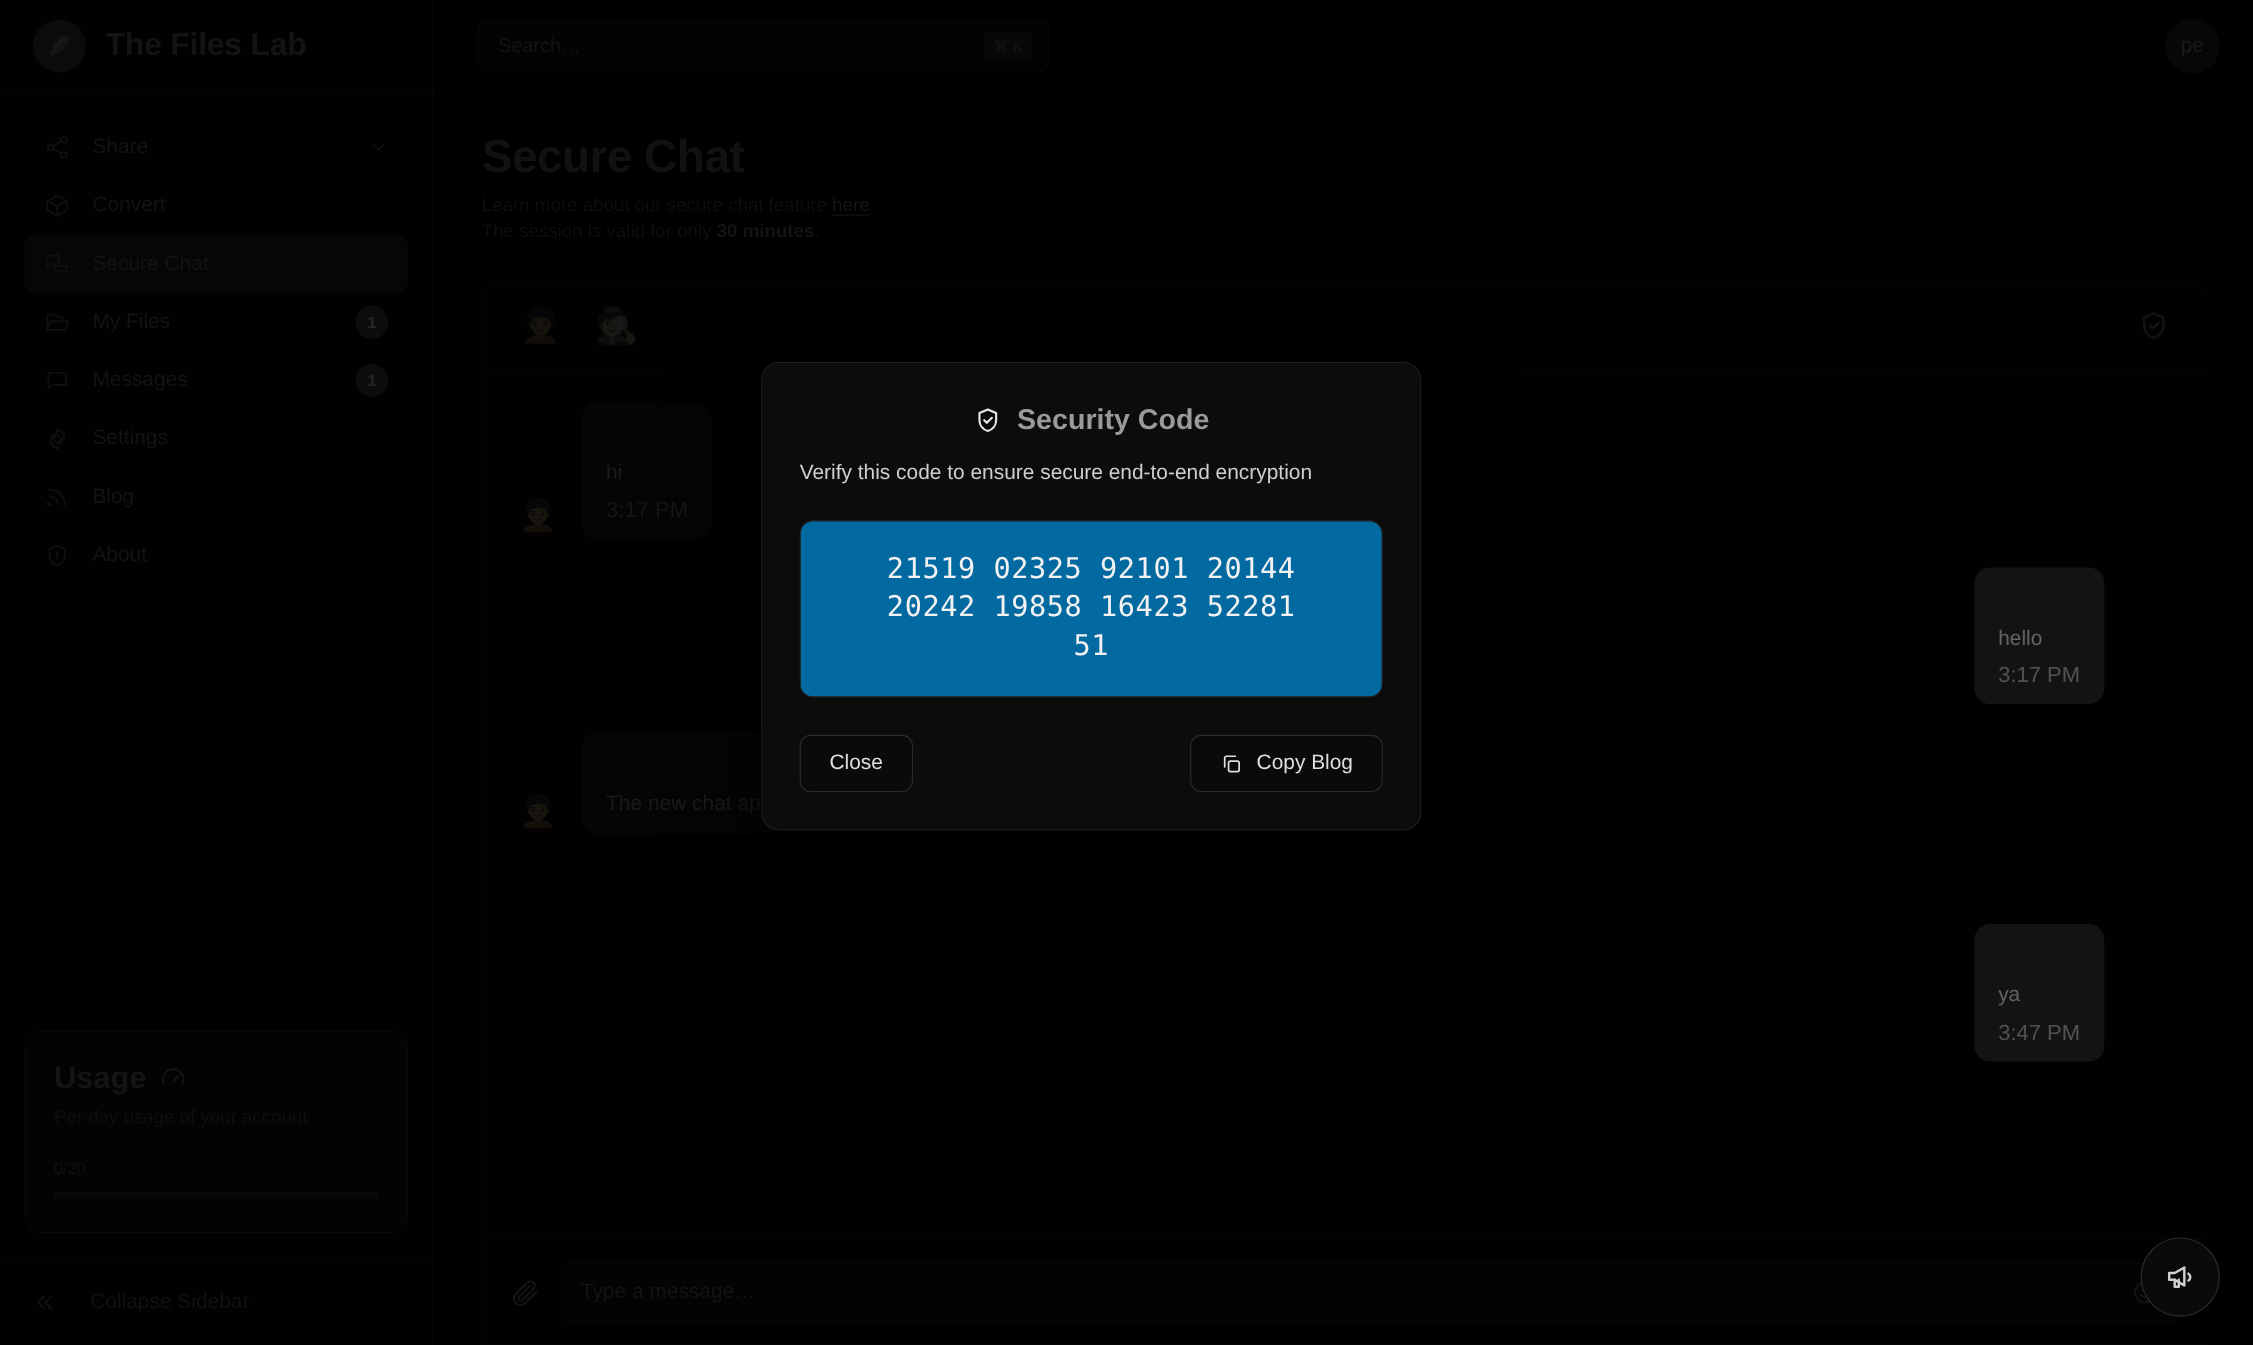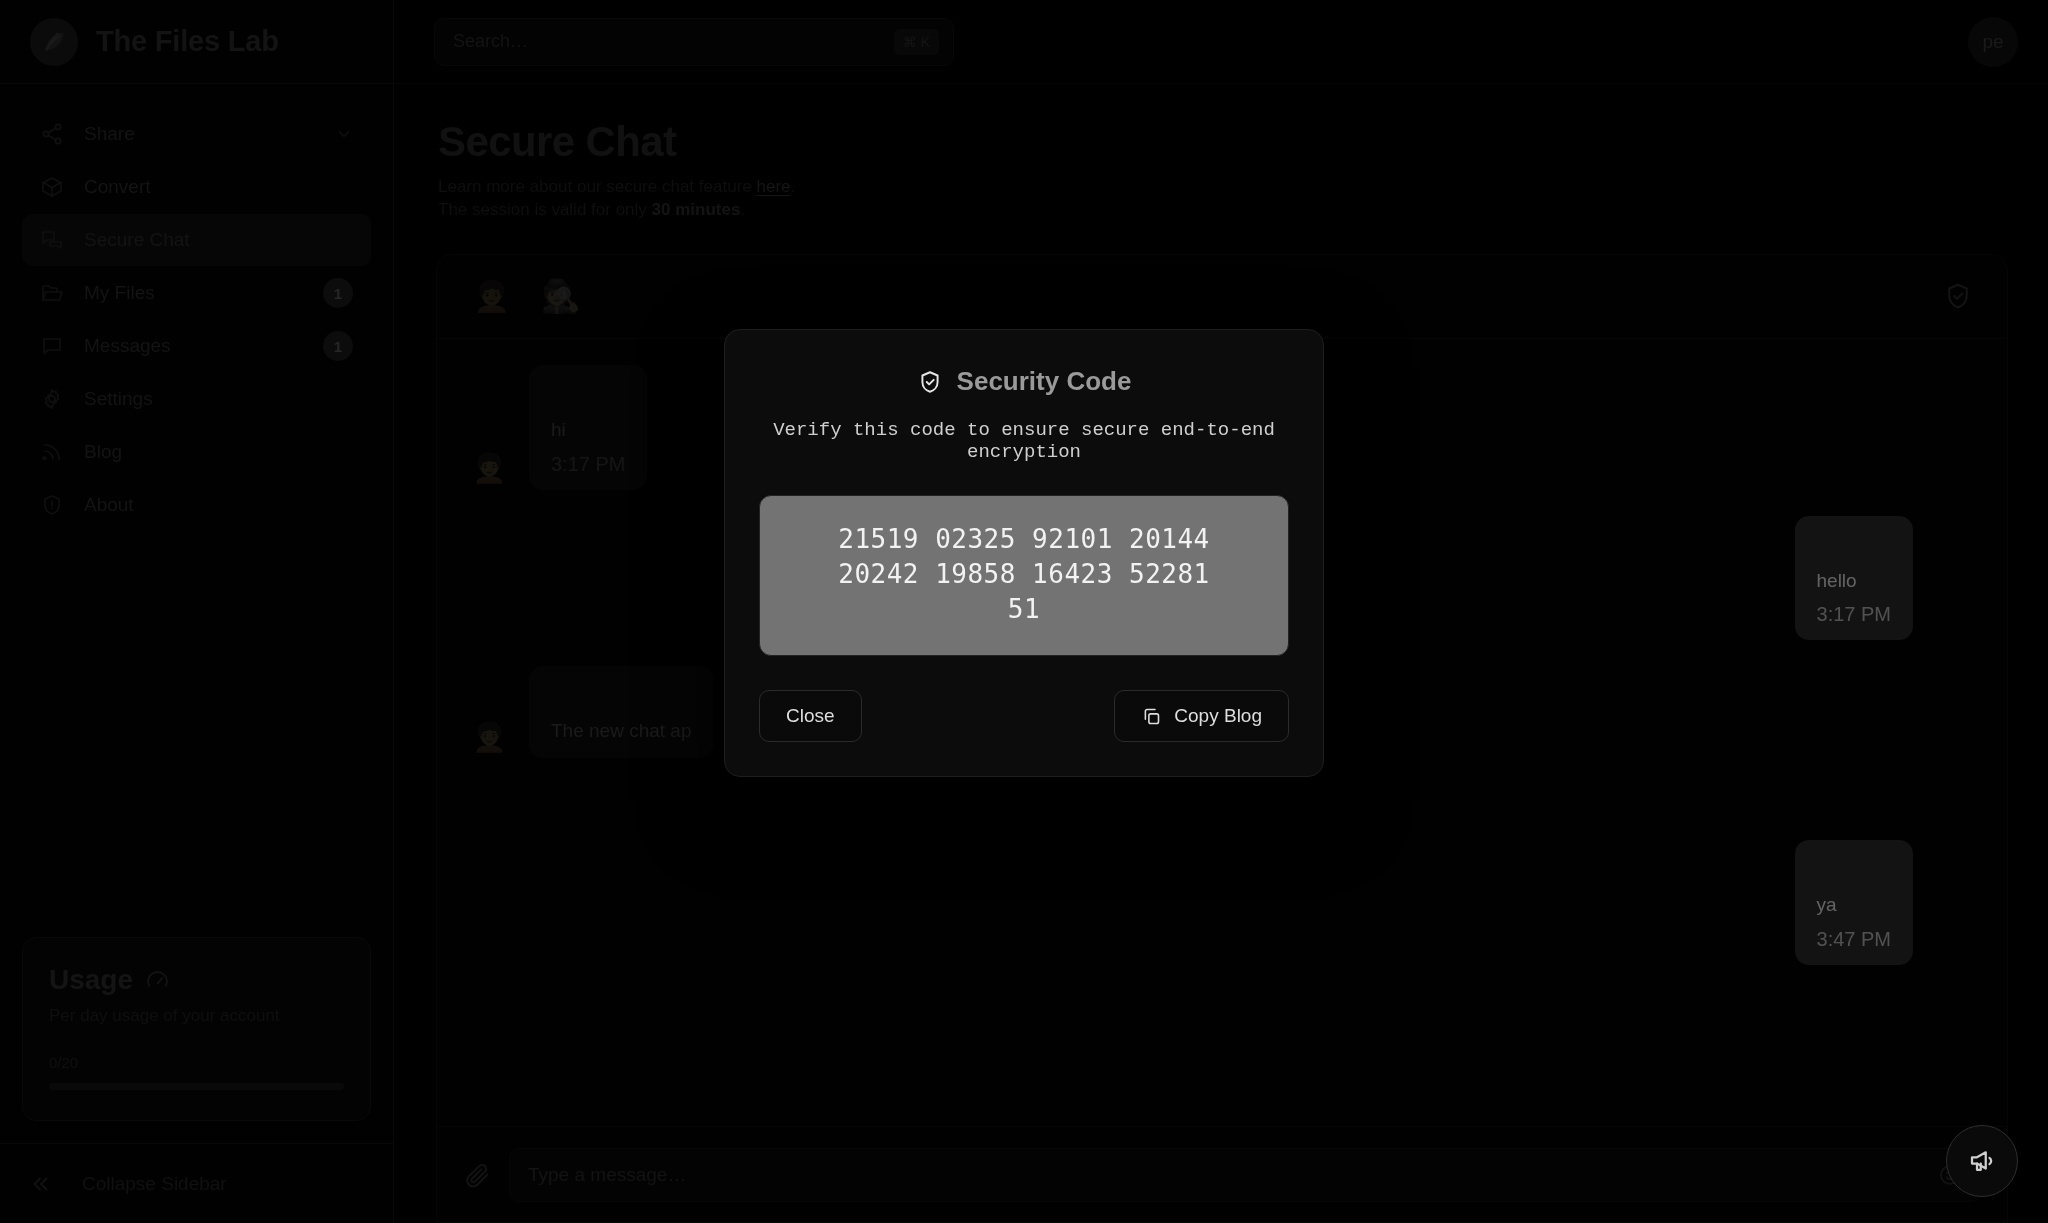--- a/index.html
+++ b/index.html
@@ -209,38 +209,38 @@
     color: #cfcfcf; z-index: 40; cursor: pointer;
   }
   .fab svg { width: 30px; height: 30px; }
 
   
   .scrim {
     position: absolute; inset: 0; background: rgba(0,0,0,0.55); z-index: 30;
   }
   .modal {
     position: absolute; z-index: 31;
-    left: 724px; top: 329px; width: 600px;
+    left: 692px; top: 329px; width: 600px;
     background: #0c0c0c;
     border: 1px solid #1e1e1e; border-radius: 16px;
     padding: 36px 34px 34px 34px;
     box-shadow: 0 30px 80px rgba(0,0,0,0.85);
   }
   .modal-title-row {
     display: flex; align-items: center; justify-content: center; gap: 14px;
     margin-bottom: 22px;
   }
   .modal-shield { width: 26px; height: 26px; color: #e6e6e6; flex: none; }
   .modal-title { font-size: 26px; font-weight: 700; color: #9a9a9a; }
   .modal-desc {
-    text-align: center; font-size: 19px; color: #cfcfcf; margin-bottom: 32px; font-family: Liberation Mono, monospace;
+    text-align: left; font-size: 19px; color: #cfcfcf; margin-bottom: 32px;
   }
   .code-box {
     border: 1px solid #222; border-radius: 12px;
-    background: #737373;
+    background: #0369a1;
     padding: 26px 20px 28px 20px;
   }
   .code-line {
     font-family: "DejaVu Sans Mono", monospace;
     font-size: 26px; color: #f2f2f2; text-align: center;
     letter-spacing: 0.5px; line-height: 1.35; white-space: pre;
   }
   .modal-actions {
     display: flex; align-items: flex-start; justify-content: space-between;
     margin-top: 34px;

